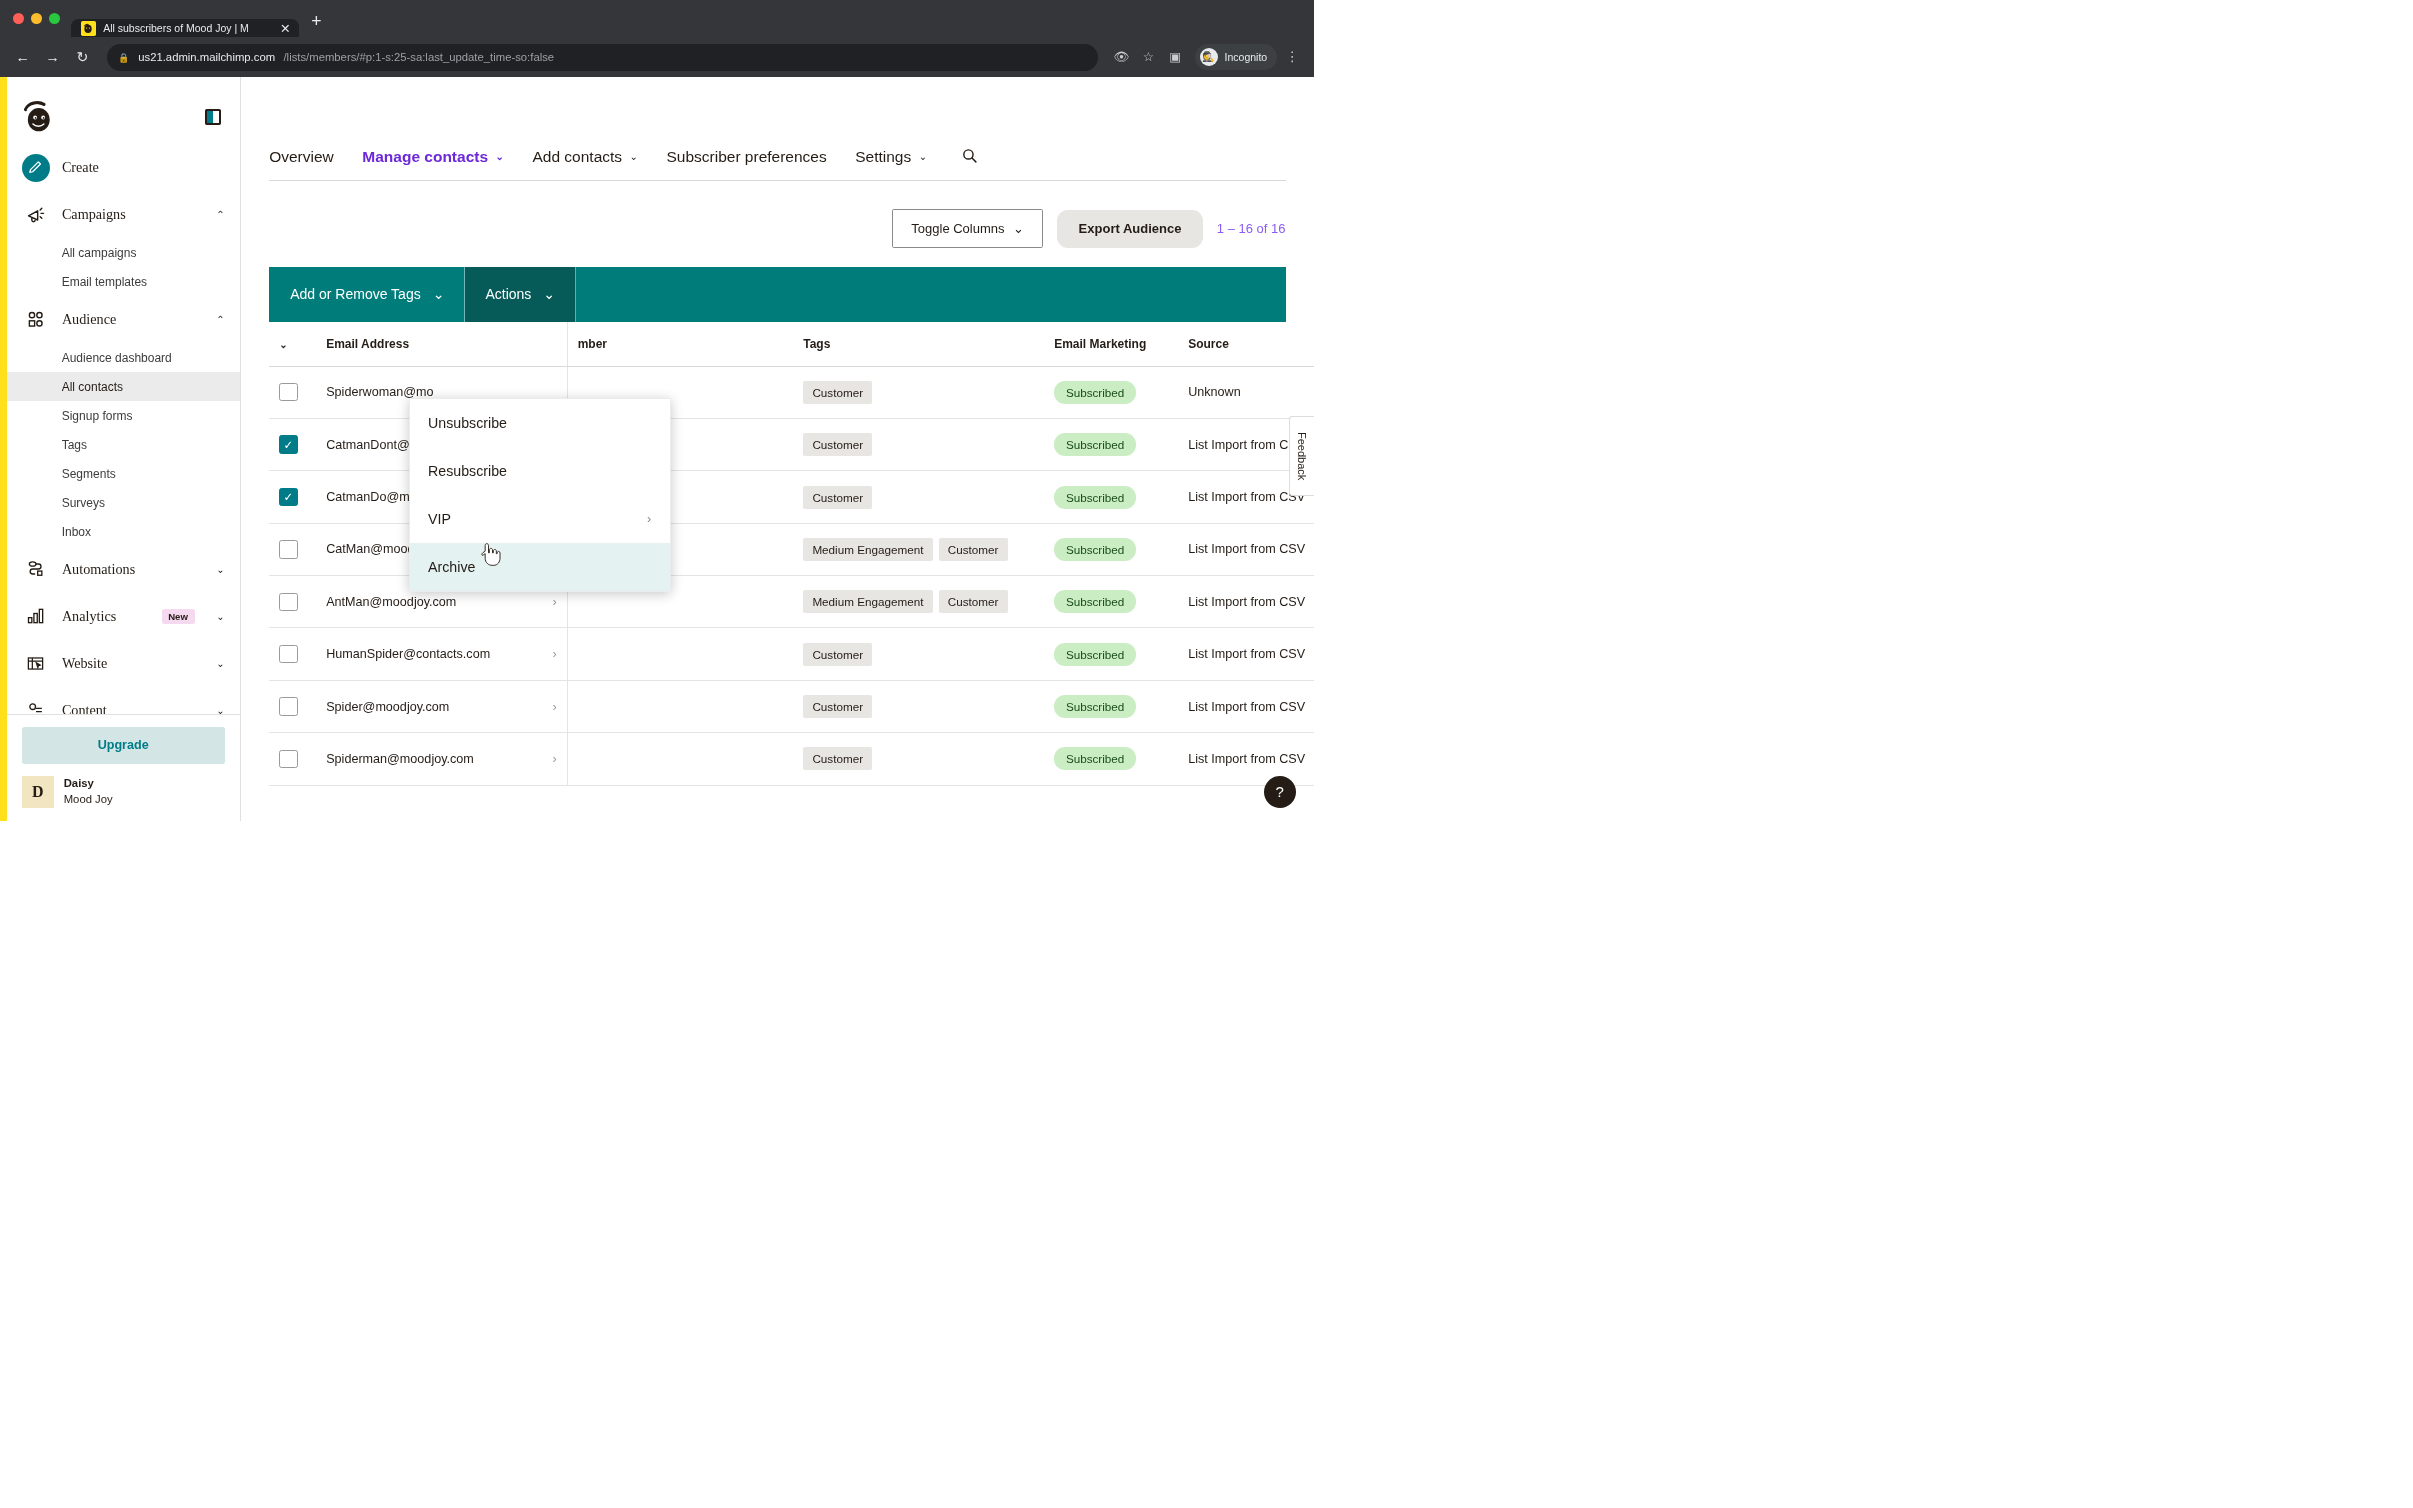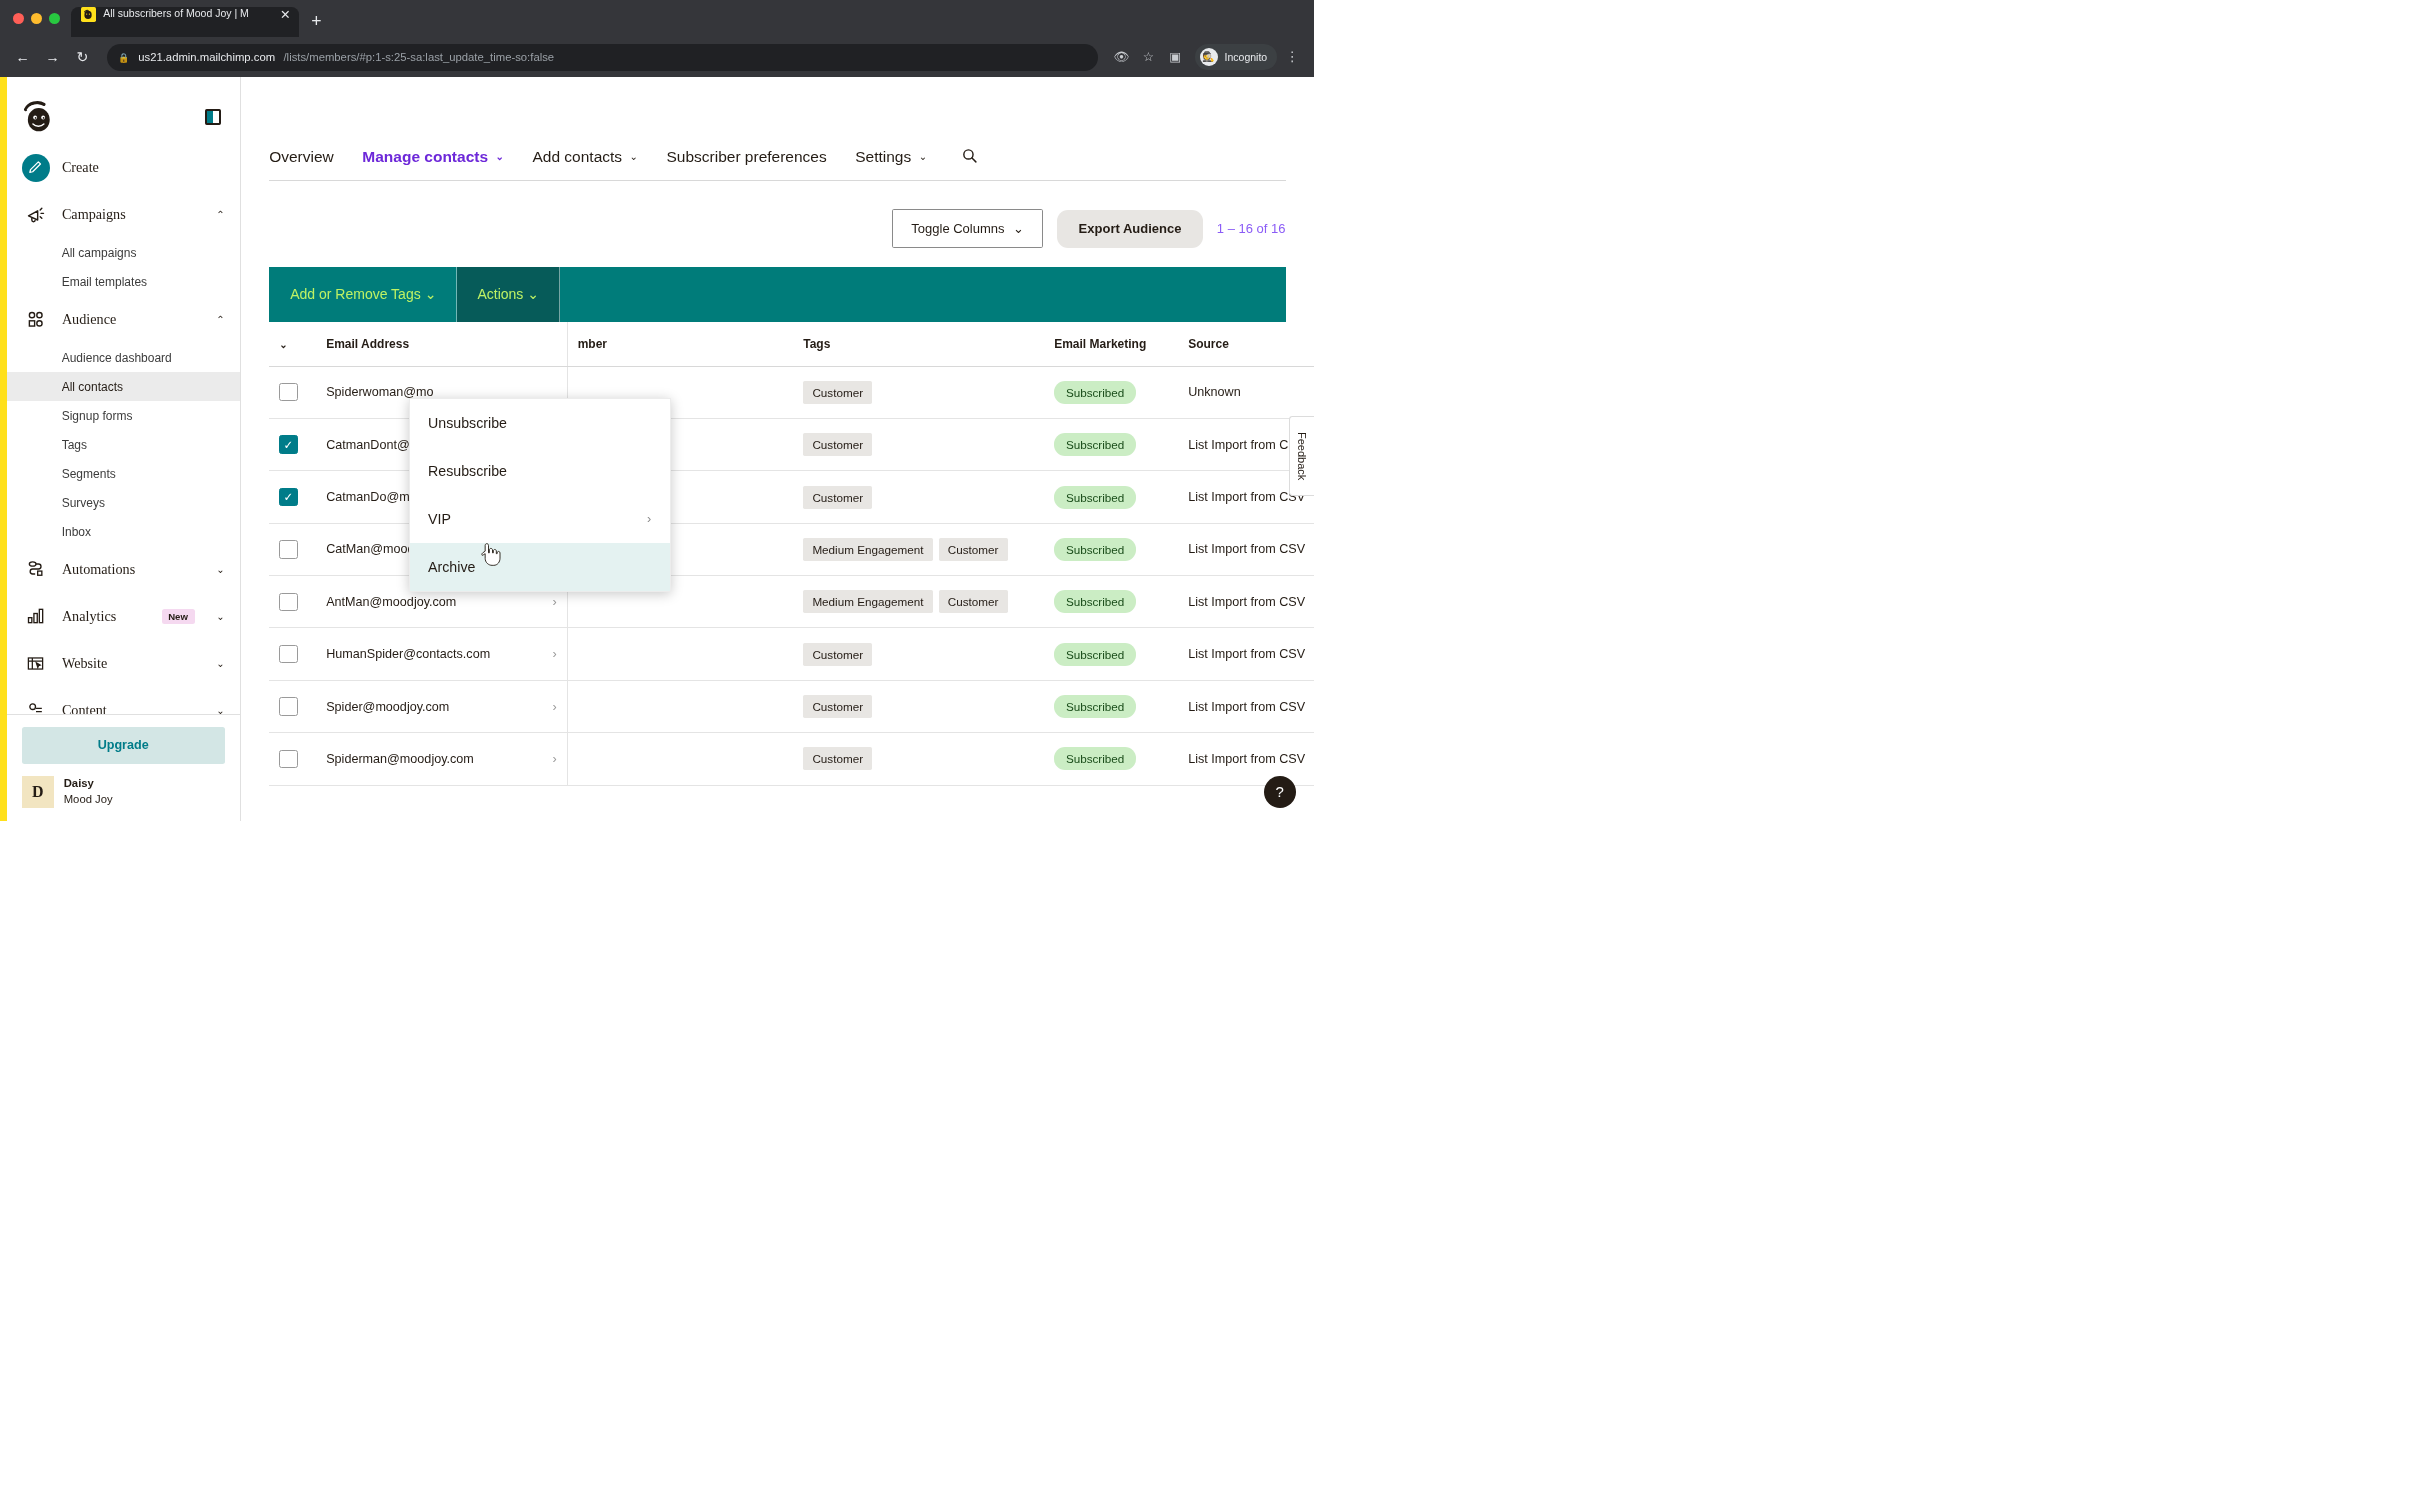--- a/index.html
+++ b/index.html
@@ -16,22 +16,22 @@
     height: 37px; background: #35363a; position: relative;
     display: flex; align-items: flex-end; padding-left: 13.4px;
   }
   .traffic { display: flex; gap: 6.7px; align-items: center; height: 37px; padding-right: 11.7px; }
   .dot { width: 11px; height: 11px; border-radius: 50%; }
   .dot.red { background: #ff5f57; }
   .dot.yellow { background: #febc2e; }
   .dot.green { background: #28c840; }
 
   .tab {
-    height: 30px; width: 228px; background: #202124;
-    border-radius: 7.5px 7.5px 0 0; display: flex; align-items: flex-start;
+    height: 18px; width: 228px; background: #202124;
+    border-radius: 7.5px 7.5px 0 0; display: flex; align-items: center;
     padding: 0 6.7px 0 10px; gap: 6.7px;
   }
   .tab-favicon {
     width: 15px; height: 15px; background: #ffe01b; border-radius: 1.7px;
     display:flex; align-items:center; justify-content:center; flex:none;
     font-size: 10px; line-height: 1;
   }
   .tab-title {
     color: #e8eaed; font-size: 10.5px; white-space: nowrap;
     overflow: hidden; flex: 1; mask-image: linear-gradient(to right,#000 86%,transparent);
@@ -134,21 +134,21 @@
   }
   .btn-grey {
     background:#e8e6e3; padding: 11.7px 22px; font-size:13px; font-weight:bold;
     color:#241c15; cursor:pointer; border-radius:11px;
   }
   .count { font-size:13px; color:#8b5cf6; }
 
   
   .actionbar { background:#007c7a; display:flex; align-items:stretch; height:55px; }
   .ab-btn {
-    display:flex; align-items:center; gap:4px; padding: 0 20px; color:#bef264; font-size:14px;
+    display:flex; align-items:center; gap:12px; padding: 0 20px; color:#ffffff; font-size:14px;
     cursor:pointer; border-right:0.8px solid rgba(255,255,255,.45);
   }
   .ab-btn:first-child { border-left:0.8px solid rgba(255,255,255,.0); }
   .ab-btn.open { background:#065b59; }
 
   
   table.contacts { width:100%; border-collapse: collapse; table-layout: fixed; }
   table.contacts th {
     text-align:left; font-size:12px; font-weight:bold; color:#241c15;
     padding: 15px 10px; border-bottom: 1.7px solid #d8d8d8; background:#fff;

